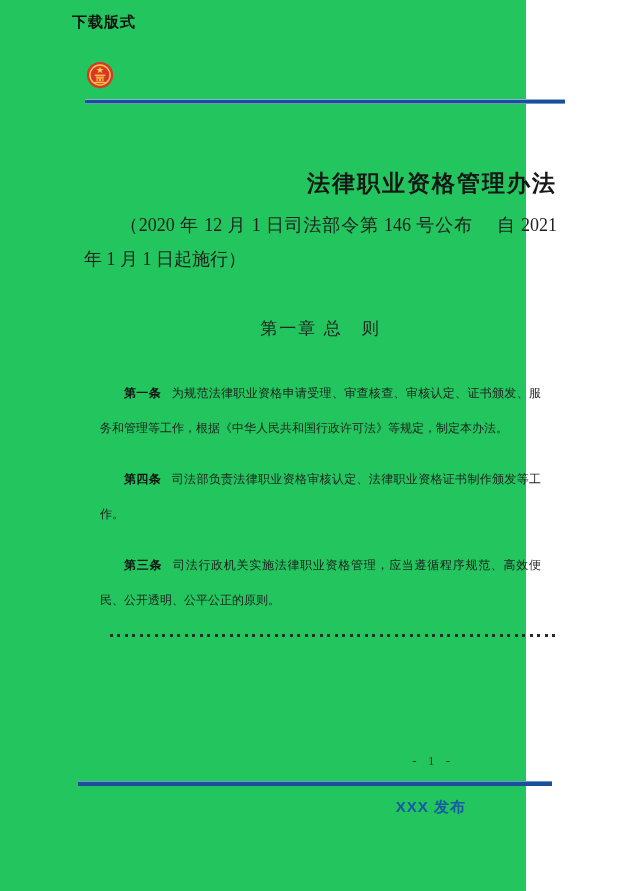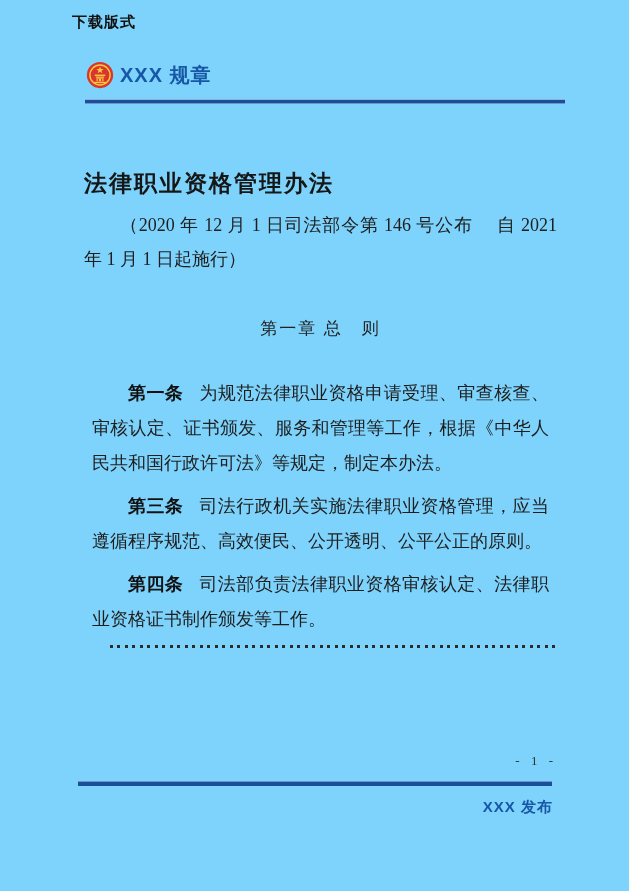--- a/index.html
+++ b/index.html
@@ -7,23 +7,23 @@
     padding: 0;
     width: 630px;
     height: 891px;
     background: #ffffff;
     font-family: "Liberation Serif", serif;
     color: #1c1c1c;
     overflow: hidden;
   }
   .page {
     position: relative;
-    width: 629px;
+    width: 526px;
     height: 891px;
-    background: #7dd3fc;
+    background: #22c55e;
   }
 
   
   .download-label {
     position: absolute;
     top: 13px;
     left: 72px;
     font-family: "Liberation Serif", serif;
     font-weight: bold;
     font-size: 15px;
@@ -66,21 +66,21 @@
 
   
   .content {
     position: absolute;
     top: 104px;
     left: 84px;
     width: 473px;
   }
   .doc-title {
     margin-top: 64px;
-    text-align: left;
+    text-align: right;
     font-size: 23px;
     font-weight: bold;
     letter-spacing: 2px;
     color: #161616;
     line-height: 32px;
   }
   .promulgation {
     margin-top: 8px;
     font-size: 18px;
     line-height: 34px;
@@ -94,26 +94,26 @@
     font-family: "Liberation Sans", sans-serif;
     font-size: 17px;
     letter-spacing: 2px;
     color: #222;
     line-height: 22px;
   }
   .articles {
     margin-top: 36px;
   }
   .article {
-    font-size: 18px;
+    font-size: 12px;
     line-height: 35px;
     text-indent: 2em;
     text-align: justify;
     color: #1e1e1e;
-    margin: 8px;
+    margin: 16px;
   }
   .article .art-label {
     font-family: "Liberation Sans", sans-serif;
     font-weight: bold;
     color: #111;
     margin-right: 0.9em;
   }
   .dotted-separator {
     margin-top: 4px;
     margin-left: 26px;
@@ -139,21 +139,21 @@
     left: 78px;
     width: 474px;
     height: 5px;
     background: linear-gradient(to bottom,
       #6c96c8 0, #6c96c8 1px,
       #1b4f9b 1px, #1b4f9b 5px);
   }
   .publisher-label {
     position: absolute;
     top: 798px;
-    right: 76px;
+    right: 60px;
     font-family: "Liberation Sans", sans-serif;
     font-weight: bold;
     font-size: 15px;
     color: #1757a6;
     letter-spacing: 1px;
   }
 </style>
 </head>
 <body>
 
@@ -168,38 +168,37 @@
         <circle cx="16" cy="16" r="11.5" fill="none" stroke="#f8c942" stroke-width="1.6"></circle>
         <polygon points="16,6.2 17.1,9.2 20.2,9.2 17.7,11 18.7,14 16,12.2 13.3,14 14.3,11 11.8,9.2 14.9,9.2" fill="#f8c942"></polygon>
         <rect x="10" y="15.5" width="12" height="1.6" fill="#f8c942"></rect>
         <rect x="11.2" y="17.8" width="9.6" height="1.4" fill="#f8c942"></rect>
         <rect x="12" y="19.8" width="8" height="3.4" fill="#f8c942"></rect>
         <rect x="13.4" y="20.6" width="1.4" height="2.6" fill="#da352c"></rect>
         <rect x="17.2" y="20.6" width="1.4" height="2.6" fill="#da352c"></rect>
         <rect x="9.4" y="23.8" width="13.2" height="1.6" fill="#f8c942"></rect>
       </svg>
     </span>
-    <span class="org-label">XXX 规章</span>
   </div>
   <div class="header-rule"></div>
 
   <div class="content">
     <div class="doc-title">法律职业资格管理办法</div>
 
     <p class="promulgation">（2020 年 12 月 1 日司法部令第 146 号公布　 自 2021 年 1 月 1 日起施行）</p>
 
     <div class="chapter-heading">第一章 总　则</div>
 
     <div class="articles">
       <p class="article"><span class="art-label">第一条</span><span>为规范法律职业资格申请受理、审查核查、审核认定、证书颁发、服务和管理等工作，根据《中华人民共和国行政许可法》等规定，制定本办法。</span></p>
 
 
+      <p class="article"><span class="art-label">第四条</span><span>司法部负责法律职业资格审核认定、法律职业资格证书制作颁发等工作。</span></p>
+
       <p class="article"><span class="art-label">第三条</span><span>司法行政机关实施法律职业资格管理，应当遵循程序规范、高效便民、公开透明、公平公正的原则。</span></p>
-
-      <p class="article"><span class="art-label">第四条</span><span>司法部负责法律职业资格审核认定、法律职业资格证书制作颁发等工作。</span></p>
     </div>
 
     <div class="dotted-separator"></div>
   </div>
 
   <div class="page-number">- 1 -</div>
 
   <div class="footer-rule"></div>
 
   <div class="publisher-label">XXX 发布</div>

